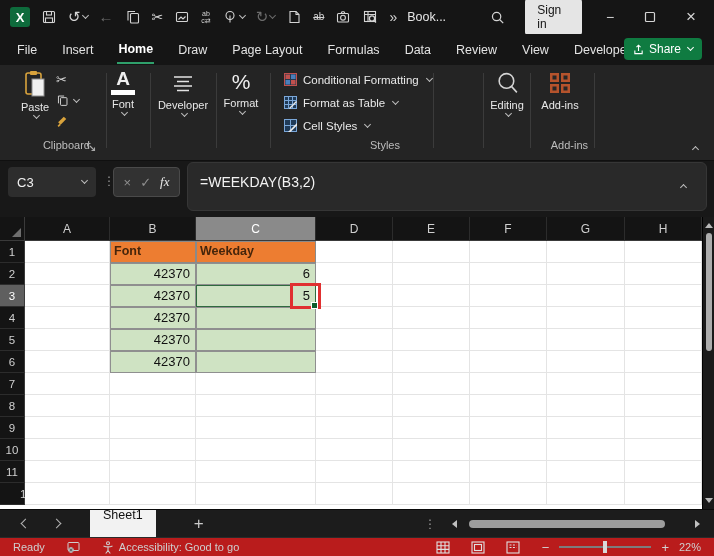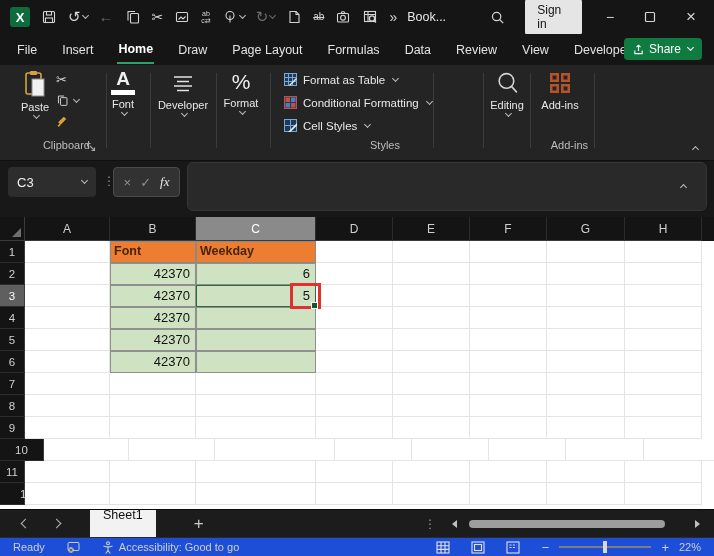--- a/index.html
+++ b/index.html
@@ -104,21 +104,21 @@
   .addsheet { color:#cacaca; font-size:17px; margin-left:38px; font-weight:300; }
   .hscluster { margin-left:auto; display:flex; align-items:center; gap:10px; padding-right:14px; }
   .dots3v { color:#9a9a9a; font-size:12px; margin-right:6px; }
   .harrow { width:0; height:0; border-top:4px solid transparent; border-bottom:4px solid transparent; }
   .harrow.l { border-right:5px solid #c0c0c0; }
   .harrow.r { border-left:5px solid #c0c0c0; }
   .htrack { width:218px; height:8px; position:relative; }
   .hthumb { position:absolute; left:2px; top:0; width:196px; height:8px; background:#9d9d9d; border-radius:4px; }
 
   
-  .statusbar { height:19px; background:#1d4ed8; border-top:1px solid #2a2a2a; display:flex; align-items:center;
+  .statusbar { height:19px; background:#b91c1c; border-top:1px solid #2a2a2a; display:flex; align-items:center;
                padding:0 13px; color:#cfcfcf; font-size:11px; flex:0 0 auto; }
   .sitem { margin-right:22px; display:flex; align-items:center; gap:5px; }
   .viewicons { margin-left:auto; display:flex; align-items:center; gap:21px; }
   .zoomctl { display:flex; align-items:center; gap:10px; margin-left:22px; }
   .ztrack { width:92px; height:2px; background:#7d7d7d; position:relative; }
   .zthumb { position:absolute; left:44px; top:-5px; width:4px; height:12px; background:#d9d9d9; }
   .zsign { color:#d4d4d4; font-size:13px; }
 </style>
 </head>
 <body>
@@ -271,41 +271,41 @@
     <div class="rbig" style="left:216px; width:50px">
       <span class="pct">%</span>
       <span class="lbl">Format</span>
       <span class="chev"></span>
     </div>
     <div class="vdiv" style="left:270px"></div>
 
     <div class="stylesstack">
       <span class="stybtn">
         <svg width="13" height="13" viewBox="0 0 13 13">
-            <rect x="0.5" y="0.5" width="12" height="12" fill="#1f3a57" stroke="#7aa7d9"></rect>
-            <path d="M0.5 4.5 h12 M0.5 8.5 h12 M4.5 0.5 v12 M8.5 0.5 v12" stroke="#7aa7d9"></path>
-            <path d="M5 12 L12 5 l1 1 -7 7 z" fill="#e8e8e8"></path>
-          </svg>
-        <span>Format as Table</span>
-        <span class="chev"></span>
-      </span>
-      <span class="stybtn">
-        <svg width="13" height="13" viewBox="0 0 13 13">
             <rect x="0.5" y="0.5" width="12" height="12" fill="#27384d" stroke="#c0504d"></rect>
             <rect x="1.5" y="1.5" width="4.5" height="4.5" fill="#c0504d"></rect>
             <rect x="7" y="7" width="4.5" height="4.5" fill="#c0504d"></rect>
             <rect x="7" y="1.5" width="4.5" height="4.5" fill="#4a7ebb"></rect>
             <rect x="1.5" y="7" width="4.5" height="4.5" fill="#4a7ebb"></rect>
           </svg>
         <span>Conditional Formatting</span>
         <span class="chev"></span>
       </span>
       <span class="stybtn">
         <svg width="13" height="13" viewBox="0 0 13 13">
             <rect x="0.5" y="0.5" width="12" height="12" fill="#1f3a57" stroke="#7aa7d9"></rect>
+            <path d="M0.5 4.5 h12 M0.5 8.5 h12 M4.5 0.5 v12 M8.5 0.5 v12" stroke="#7aa7d9"></path>
+            <path d="M5 12 L12 5 l1 1 -7 7 z" fill="#e8e8e8"></path>
+          </svg>
+        <span>Format as Table</span>
+        <span class="chev"></span>
+      </span>
+      <span class="stybtn">
+        <svg width="13" height="13" viewBox="0 0 13 13">
+            <rect x="0.5" y="0.5" width="12" height="12" fill="#1f3a57" stroke="#7aa7d9"></rect>
             <path d="M0.5 6.5 h12 M6.5 0.5 v12" stroke="#7aa7d9"></path>
             <path d="M4 13 L13 4 l0.5 2 -7 7 z" fill="#e8e8e8"></path>
           </svg>
         <span>Cell Styles</span>
         <span class="chev"></span>
       </span>
     </div>
     <div class="grplbl" style="left:300px; width:100px">Styles</div>
     <div class="vdiv" style="left:433px"></div>
 
@@ -345,20 +345,21 @@
       <span class="nm">C3</span>
       <span class="chev"></span>
     </div>
     <span class="dots3">⋮</span>
     <div class="fxbox">
       <span class="x">×</span>
       <span class="ck">✓</span>
       <span class="fx">fx</span>
     </div>
     <div class="formulapanel">
+      <span class="formulatext">=WEEKDAY(B3,2)</span>
       <span class="chev up fpchev"></span>
     </div>
   </div>
 
   <div class="gridwrap">
     <div class="gridmain">
         <div class="ghead">
           <div class="corner" style="width: 25px;"></div>
           <div class="colhdr" style="width: 85px;">A</div>
           <div class="colhdr" style="width: 86px;">B</div>
@@ -462,21 +463,21 @@
           <div class="cell" style="width: 85px;"></div>
           <div class="cell" style="width: 86px;"></div>
           <div class="cell" style="width: 120px;"></div>
           <div class="cell" style="width: 77px;"></div>
           <div class="cell" style="width: 77px;"></div>
           <div class="cell" style="width: 77px;"></div>
           <div class="cell" style="width: 78px;"></div>
           <div class="cell" style="width: 77px;"></div>
         </div>
         <div class="grow">
-          <div class="rowhdr" style="width: 44px; text-align: center;">10</div>
+          <div class="rowhdr" style="width: 25px; text-align: center;">10</div>
           <div class="cell" style="width: 85px;"></div>
           <div class="cell" style="width: 86px;"></div>
           <div class="cell" style="width: 120px;"></div>
           <div class="cell" style="width: 77px;"></div>
           <div class="cell" style="width: 77px;"></div>
           <div class="cell" style="width: 77px;"></div>
           <div class="cell" style="width: 78px;"></div>
           <div class="cell" style="width: 77px;"></div>
         </div>
         <div class="grow">

